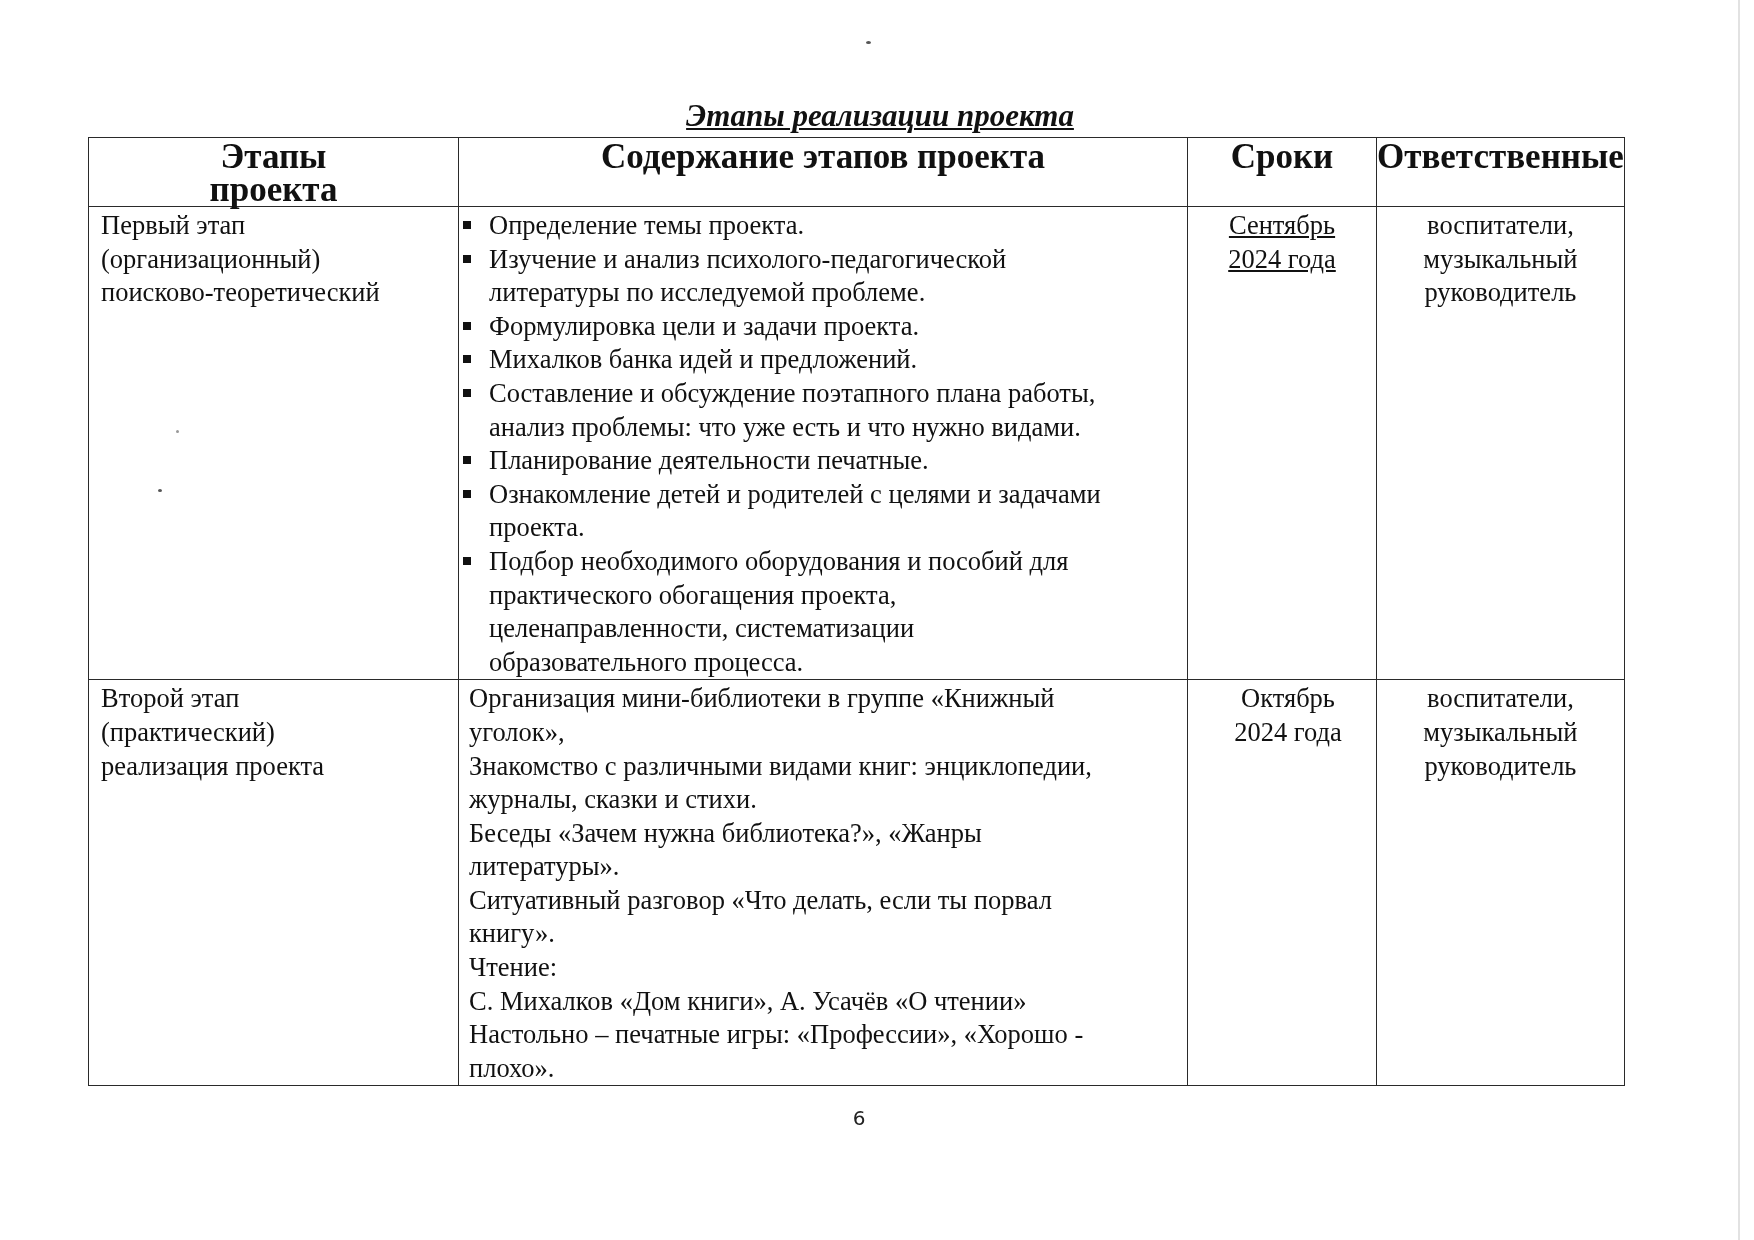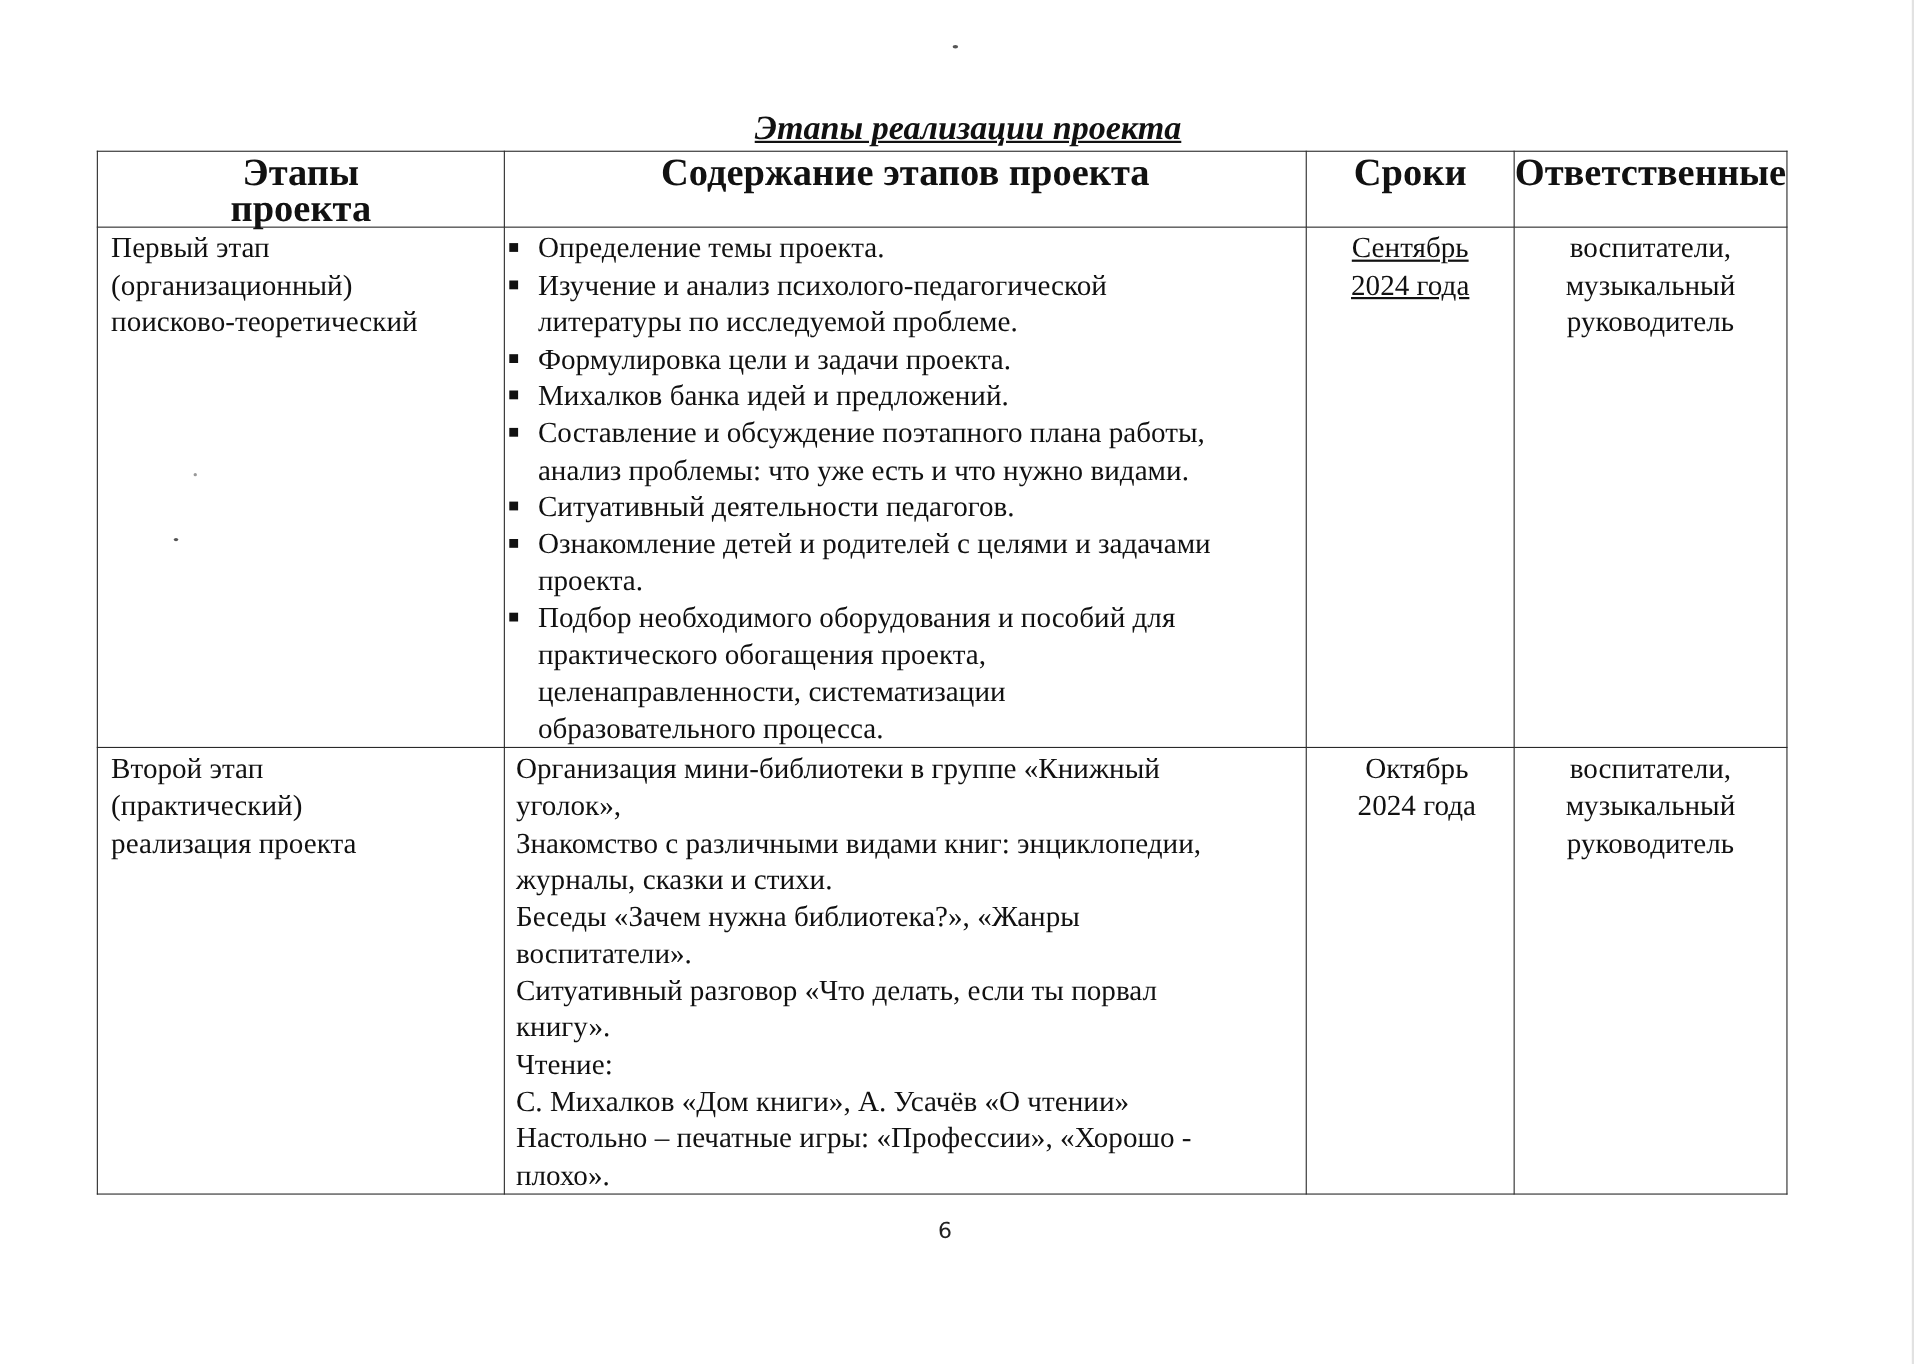--- a/index.html
+++ b/index.html
@@ -115,21 +115,21 @@
               <i class="bsq"></i>
           <span class="line">Михалков банка идей и предложений.</span>
             </li>
         <li>
               <i class="bsq"></i>
           <span class="line">Составление и обсуждение поэтапного плана работы,</span>
           <span class="line">анализ проблемы: что уже есть и что нужно видами.</span>
             </li>
         <li>
               <i class="bsq"></i>
-          <span class="line">Ситуативный деятельности педагогов.</span>
+          <span class="line">Планирование деятельности печатные.</span>
             </li>
         <li>
               <i class="bsq"></i>
           <span class="line">Ознакомление детей и родителей с целями и задачами</span>
           <span class="line">проекта.</span>
             </li>
         <li>
               <i class="bsq"></i>
           <span class="line">Подбор необходимого оборудования и пособий для</span>
           <span class="line">практического обогащения проекта,</span>
@@ -154,21 +154,21 @@
       <span class="stage-line">Второй этап</span>
       <span class="stage-line">(практический)</span>
       <span class="stage-line">реализация проекта</span>
     </td>
     <td class="plain">
       <span>Организация мини-библиотеки в группе «Книжный</span>
       <span>уголок»,</span>
       <span>Знакомство с различными видами книг: энциклопедии,</span>
       <span>журналы, сказки и стихи.</span>
       <span>Беседы «Зачем нужна библиотека?», «Жанры</span>
-      <span>воспитатели».</span>
+      <span>литературы».</span>
       <span>Ситуативный разговор «Что делать, если ты порвал</span>
       <span>книгу».</span>
       <span>Чтение:</span>
       <span>С. Михалков «Дом книги», А. Усачёв «О чтении»</span>
       <span>Настольно – печатные игры: «Профессии», «Хорошо -</span>
       <span>плохо».</span>
     </td>
     <td class="date-l">
       <span class="line">Октябрь</span>
       <span class="line">2024 года</span>

